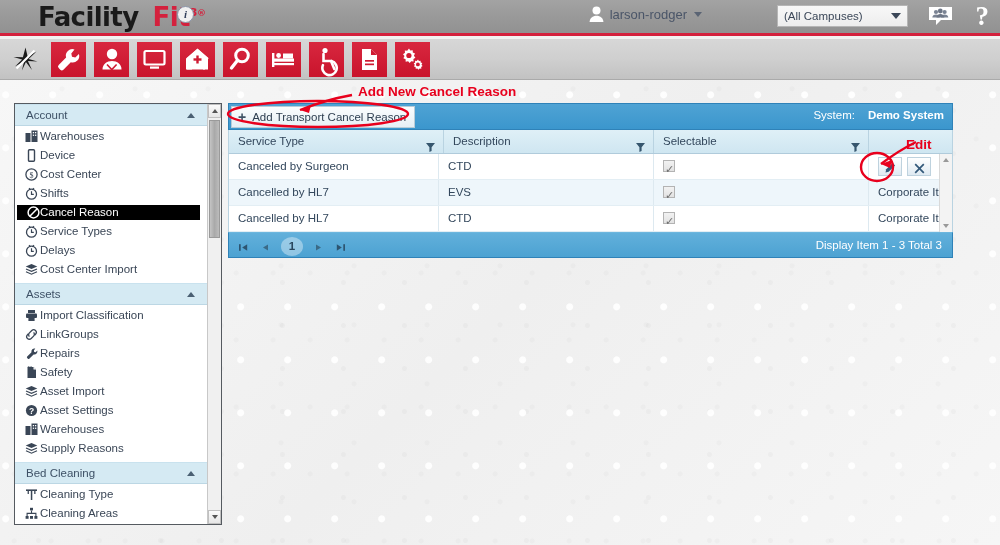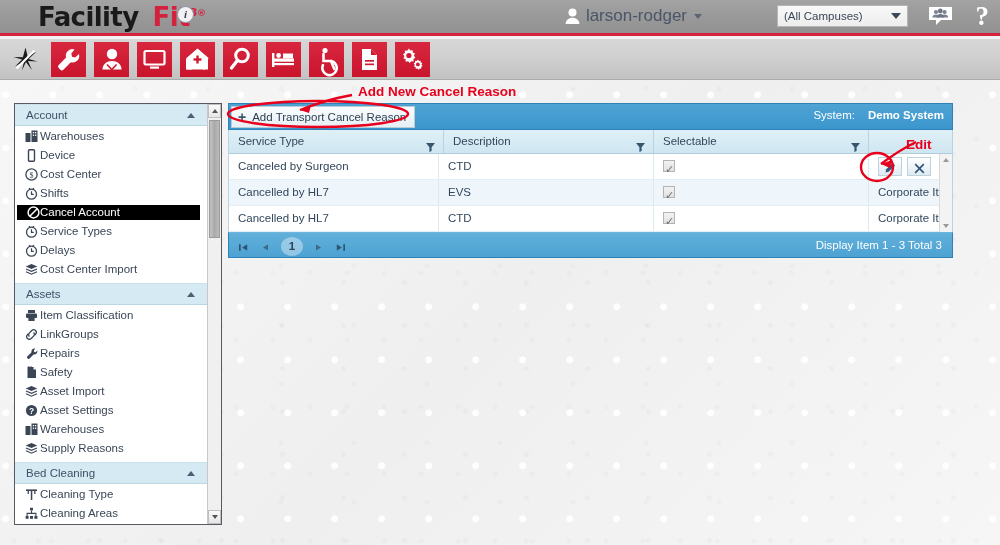--- a/index.html
+++ b/index.html
@@ -51,21 +51,21 @@
     color: #33415c; font-size: 11px; font-style: italic;
     font-family: "Liberation Serif", serif;
     text-align: center; line-height: 15px; font-weight: bold;
   }
   #user-area {
     position: absolute; right: 298px; top: 6px;
     display: flex; align-items: center; gap: 6px;
   }
   #avatar-icon { width: 15px; height: 16px; }
   #user-name {
-    font-size: 17px; color: #4a5568;
+    font-size: 13px; color: #4a5568;
   }
   #user-caret {
     width: 0; height: 0; border-left: 4px solid transparent;
     border-right: 4px solid transparent; border-top: 5px solid #5a6474;
     margin-left: 1px;
   }
   #campus-select {
     position: absolute; right: 92px; top: 5px;
     width: 131px; height: 22px;
     background: linear-gradient(to bottom, #f8f8f8, #ededed);
@@ -433,21 +433,21 @@
               <text x="6.5" y="10" font-size="8" text-anchor="middle" fill="#3a4656" font-family="serif">$</text>
             </svg></span><span>Cost Center</span></div>
         <div class="nav-item" style="margin-bottom: 4px;"><span class="ni-icon"><svg width="13" height="13" viewBox="0 0 13 13">
               <circle cx="6.5" cy="7.2" r="5" fill="none" stroke="#3a4656" stroke-width="1.3"></circle>
               <path d="M6.5 4.2v3.2h2.3" stroke="#3a4656" stroke-width="1.2" fill="none"></path>
               <path d="M4 1.3l1.6 1.4M9 1.3L7.4 2.7" stroke="#3a4656" stroke-width="1.3"></path>
             </svg></span><span>Shifts</span></div>
         <div class="nav-item active" style="margin-bottom: 4px;"><span class="ni-icon"><svg width="13" height="13" viewBox="0 0 13 13">
               <circle cx="6.5" cy="6.5" r="5.4" fill="none" stroke="#ffffff" stroke-width="1.5"></circle>
               <path d="M2.8 10.2L10.2 2.8" stroke="#ffffff" stroke-width="1.5"></path>
-            </svg></span><span>Cancel Account</span></div>
+            </svg></span><span>Cancel Reason</span></div>
         <div class="nav-item" style="margin-bottom: 4px;"><span class="ni-icon"><svg width="13" height="13" viewBox="0 0 13 13">
               <circle cx="6.5" cy="7.2" r="5" fill="none" stroke="#3a4656" stroke-width="1.3"></circle>
               <path d="M6.5 4.2v3.2h2.3" stroke="#3a4656" stroke-width="1.2" fill="none"></path>
               <path d="M4 1.3l1.6 1.4M9 1.3L7.4 2.7" stroke="#3a4656" stroke-width="1.3"></path>
             </svg></span><span>Service Types</span></div>
         <div class="nav-item" style="margin-bottom: 4px;"><span class="ni-icon"><svg width="13" height="13" viewBox="0 0 13 13">
               <circle cx="6.5" cy="7.2" r="5" fill="none" stroke="#3a4656" stroke-width="1.3"></circle>
               <path d="M6.5 4.2v3.2h2.3" stroke="#3a4656" stroke-width="1.2" fill="none"></path>
               <path d="M4 1.3l1.6 1.4M9 1.3L7.4 2.7" stroke="#3a4656" stroke-width="1.3"></path>
             </svg></span><span>Delays</span></div>
@@ -456,21 +456,21 @@
               <path d="M1 6l5.5 2.4L12 6" stroke="#3a4656" stroke-width="1.2" fill="none"></path>
               <path d="M1 8.8l5.5 2.4L12 8.8" stroke="#3a4656" stroke-width="1.2" fill="none"></path>
             </svg></span><span>Cost Center Import</span></div>
       </div>
       <div class="grp-header"><span>Assets</span><span class="tri"></span></div>
       <div class="grp-items">
         <div class="nav-item" style="margin-bottom: 4px;"><span class="ni-icon"><svg width="13" height="13" viewBox="0 0 13 13">
               <rect x="3" y="1" width="7" height="3" fill="#3a4656"></rect>
               <rect x="1" y="4.5" width="11" height="4.5" rx="1" fill="#3a4656"></rect>
               <rect x="3.4" y="8" width="6.2" height="4" fill="#3a4656"></rect>
-            </svg></span><span>Item Classification</span></div>
+            </svg></span><span>Import Classification</span></div>
         <div class="nav-item" style="margin-bottom: 4px;"><span class="ni-icon"><svg width="13" height="13" viewBox="0 0 13 13">
               <path d="M4.4 8.6a2.6 2.6 0 0 1 0-3.7l2.4-2.4a2.6 2.6 0 0 1 3.7 3.7l-1 1" stroke="#3a4656" stroke-width="1.3" fill="none"></path>
               <path d="M8.6 4.4a2.6 2.6 0 0 1 0 3.7l-2.4 2.4a2.6 2.6 0 0 1-3.7-3.7l1-1" stroke="#3a4656" stroke-width="1.3" fill="none"></path>
             </svg></span><span>LinkGroups</span></div>
         <div class="nav-item" style="margin-bottom: 4px;"><span class="ni-icon"><svg width="13" height="13" viewBox="0 0 13 13">
               <path d="M10.3 1.6a3 3 0 0 0-3.8 3.7L2.2 9.6a1 1 0 0 0 0 1.4l.7.7a1 1 0 0 0 1.4 0l4.3-4.3a3 3 0 0 0 3.7-3.8l-1.6 1.6-1.5-.3-.3-1.5z" fill="#3a4656"></path>
             </svg></span><span>Repairs</span></div>
         <div class="nav-item" style="margin-bottom: 4px;"><span class="ni-icon"><svg width="13" height="13" viewBox="0 0 13 13">
               <path d="M2.5 1h6l2.5 2.5V12h-8.5z" fill="#3a4656"></path>
               <path d="M8.5 1v2.5H11" fill="#fff"></path>

